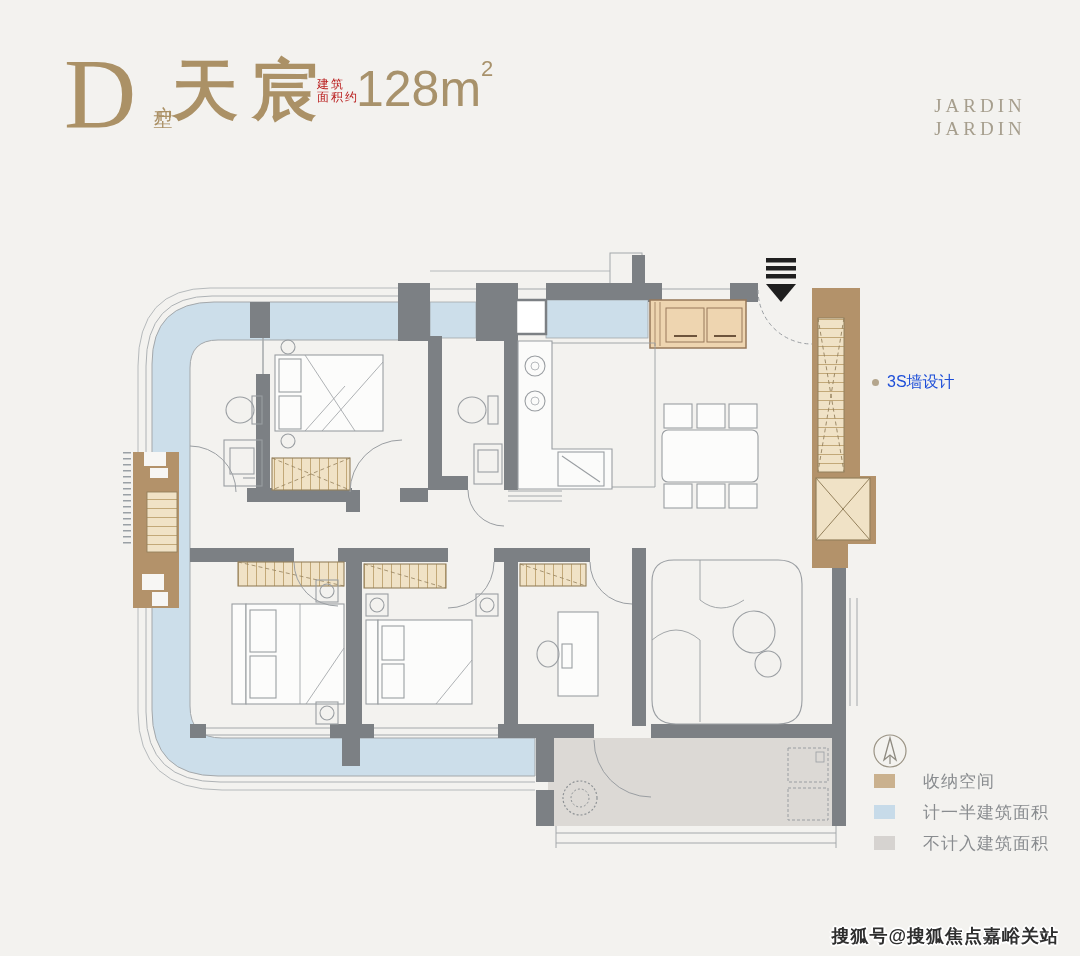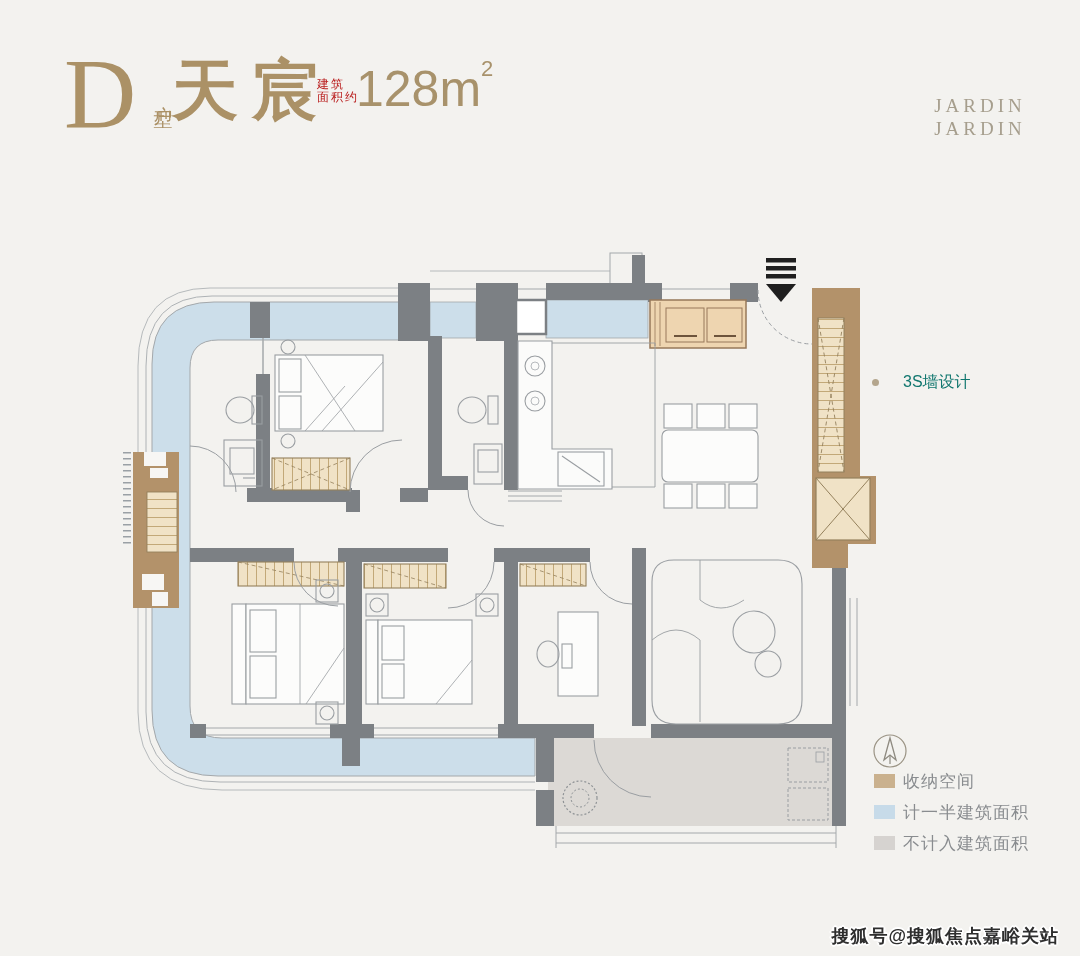--- a/index.html
+++ b/index.html
@@ -16,26 +16,26 @@
                color:#b91c1c;letter-spacing:2px;}
   .area-value{position:absolute;left:356px;top:56px;font-size:50px;color:#a8926b;font-weight:400;text-align:right;}
   .area-value sup{font-size:22px;vertical-align:30px;}
   .layout-spec{position:absolute;left:317px;top:112px;font-size:21px;letter-spacing:8px;color:#ab9166;}
   .brand{position:absolute;left:900px;top:74px;width:160px;text-align:center;
          font-family:"Liberation Serif",serif;font-size:19px;line-height:23px;
          letter-spacing:4px;color:#a69e8d;margin-top:20px;}
   
   .plan-svg{position:absolute;left:0;top:0;}
   
-  .note-3s{position:absolute;left:872px;top:372px;font-size:16px;color:#0f766e;
-           display:flex;align-items:center;gap:24px;}
+  .note-3s{position:absolute;left:872px;top:372px;font-size:16px;color:#1d4ed8;
+           display:flex;align-items:center;gap:8px;}
   .note-3s .dot{width:7px;height:7px;border-radius:50%;background:#b4a68d;display:inline-block;}
   .compass{position:absolute;left:869px;top:730px;}
   .legend{position:absolute;left:874px;top:770px;}
-  .legend-row{display:flex;align-items:center;gap:8px;margin-bottom:9px;height:22px;}
+  .legend-row{display:flex;align-items:center;gap:28px;margin-bottom:9px;height:22px;}
   .swatch{width:21px;height:14px;display:inline-block;}
   .legend-label{font-size:17px;color:#898c8f;letter-spacing:1px;white-space:nowrap;}
   
   .watermark{position:absolute;right:21px;bottom:8px;font-size:18px;font-weight:bold;color:#2e2e2e;
              letter-spacing:1px;
              text-shadow:-2px 0 0 #fff,2px 0 0 #fff,0 -2px 0 #fff,0 2px 0 #fff,
                          -1px -1px 0 #fff,1px 1px 0 #fff,-1px 1px 0 #fff,1px -1px 0 #fff;}
 </style>
 </head>
 <body>

